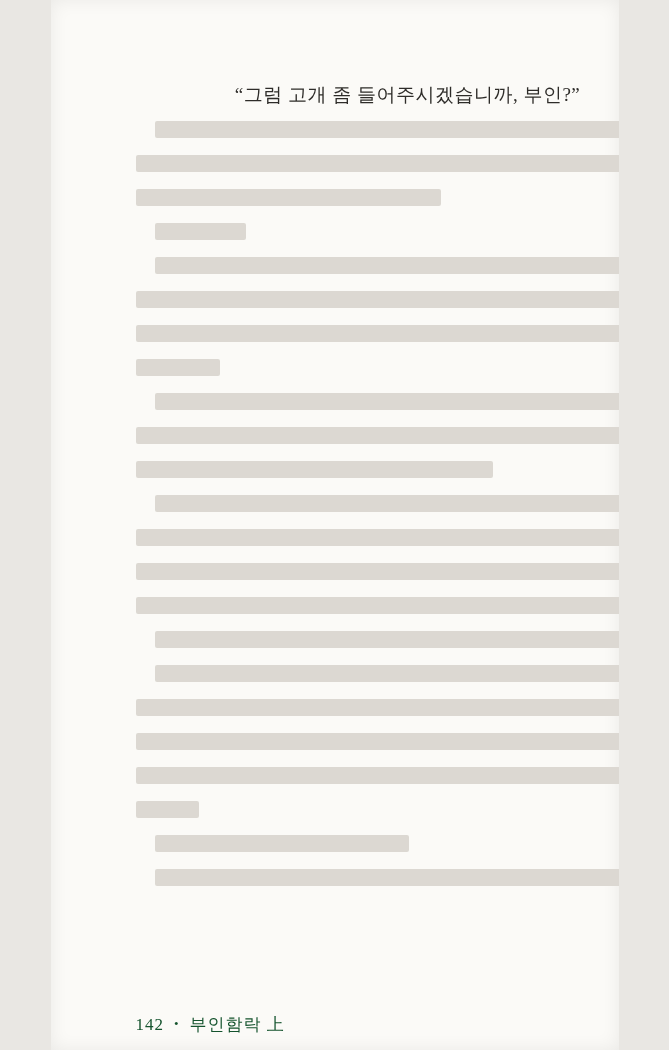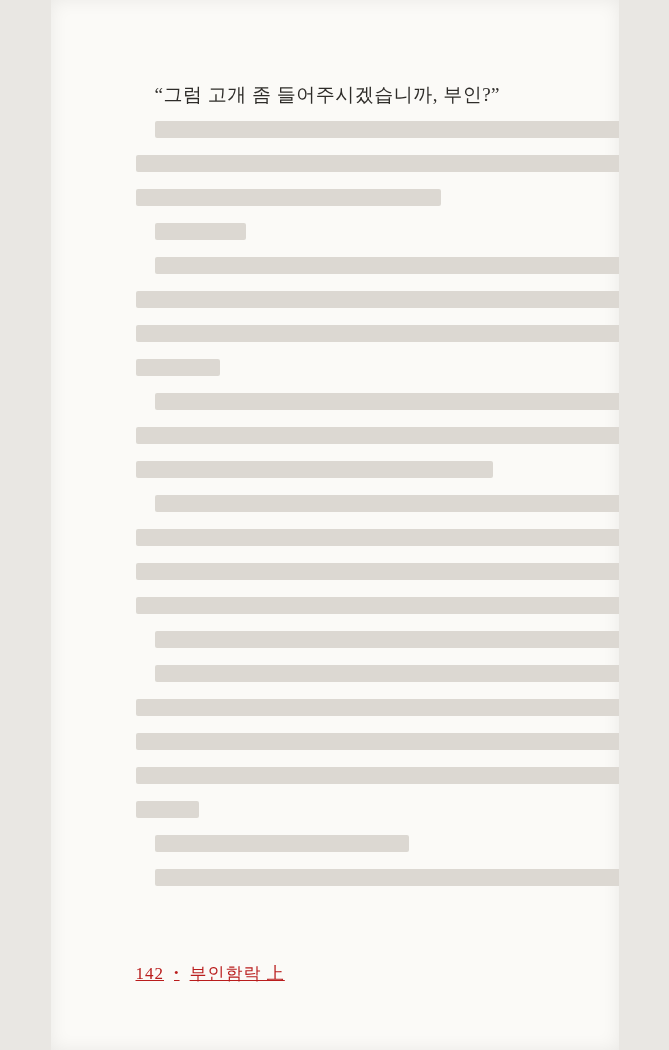--- a/index.html
+++ b/index.html
@@ -10,20 +10,21 @@
   .scan-page {
     position: relative;
     width: 568px;
     height: 1050px;
     margin: 0 auto;
     background: #fbfaf7;
     box-shadow: inset 0 0 18px rgba(0,0,0,0.07);
     overflow: hidden;
     font-family: "Liberation Serif", "DejaVu Serif", serif;
     color: #2e2c29;
+    text-align: center;
   }
   .content-block {
     position: absolute;
     left: 85px;
     top: 78px;
     width: 525px;
   }
   .para {
     margin: 0;
   }
@@ -48,25 +49,24 @@
   }
   .redacted-line.first .bar {
     left: 19px; 
   }
   .redacted-line:not(.first) .bar {
     left: 0;
   }
   .page-footer {
     position: absolute;
     left: 85px;
-    top: 962px;
+    top: 1013px;
     font-size: 17px;
     letter-spacing: 1px;
-    color: #b91c1c;
-    text-decoration: underline;
+    color: #14532d;
   }
   .page-footer .sep {
     margin: 0 10px;
     font-size: 13px;
     vertical-align: 2px;
   }
 </style>
 </head>
 <body>
 

